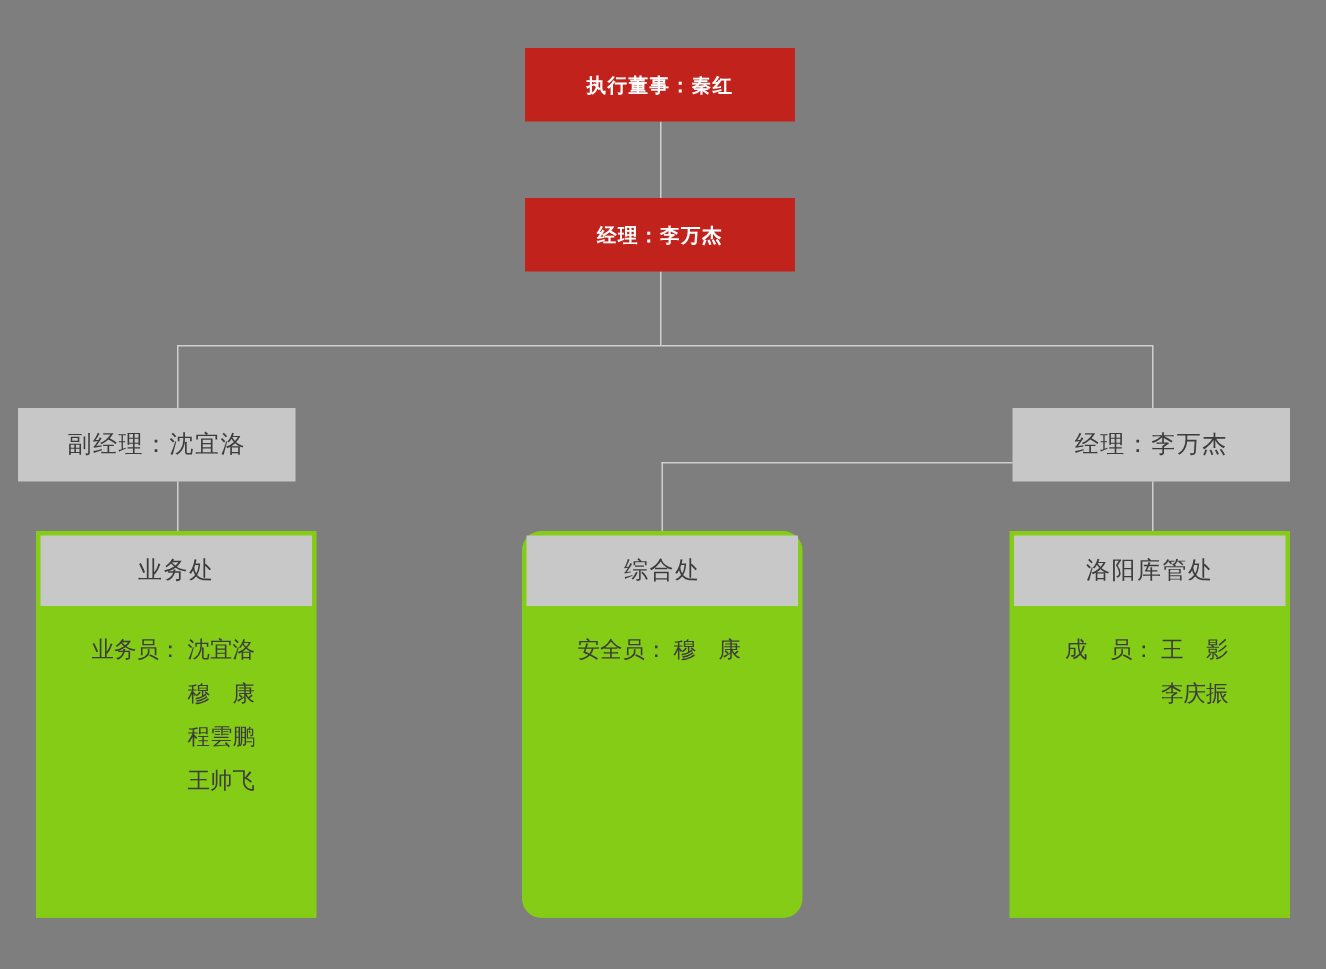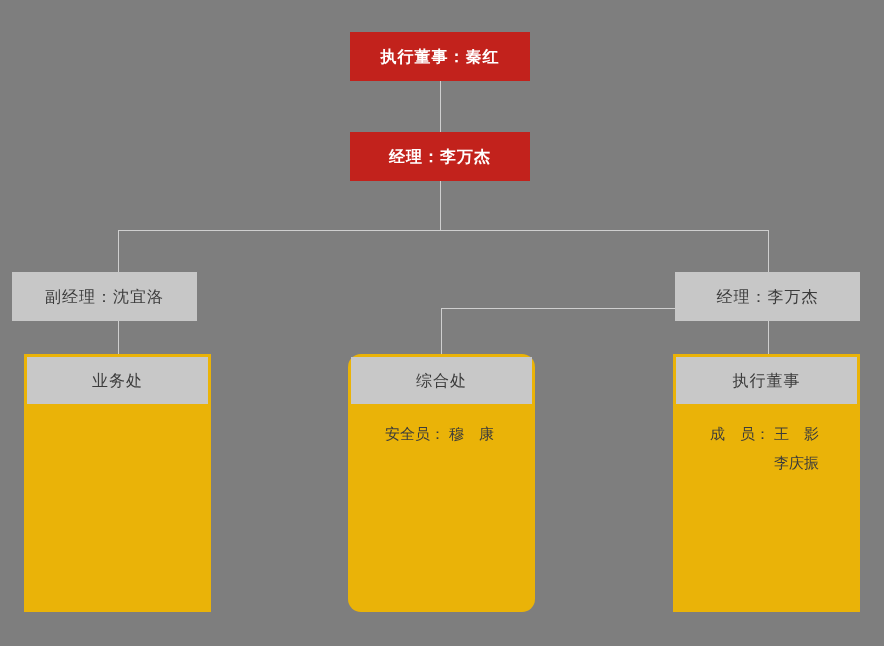--- a/index.html
+++ b/index.html
@@ -25,21 +25,21 @@
   #v-right-b    { left: 768px; top: 321px; height: 33px; }
   #h-mid        { left: 441px; top: 308px; width: 234px; }
   #v-mid        { left: 441px; top: 308px; height: 46px; }
 
   
   .node-red {
     position: absolute;
     width: 180px; height: 49px;
     background: #C2221C;
     color: #FFFFFF;
-    font-size: 16px; font-weight: bold;
+    font-size: 13px; font-weight: bold;
     line-height: 49px; text-align: center;
     letter-spacing: 1px;
   }
   #node-exec { left: 350px; top: 32px; }
   #node-mgr  { left: 350px; top: 132px; }
 
   
   .node-gray {
     position: absolute;
     width: 185px; height: 49px;
@@ -49,21 +49,21 @@
     line-height: 49px; text-align: center;
     letter-spacing: 1px;
   }
   #node-deputy { left: 12px;  top: 272px; }
   #node-mgr2   { left: 675px; top: 272px; }
 
   
   .dept {
     position: absolute;
     top: 354px; height: 258px; width: 187px;
-    background: #eab308;
+    background: #84cc16;
     box-sizing: border-box;
     padding: 3px 3px 0 3px;
   }
   #dept-a { left: 24px; }
   #dept-b { left: 348px; border-radius: 13px; }
   #dept-c { left: 673px; }
   .dept-header {
     height: 47px;
     background: #C8C8C8;
     color: #3C3C3C;
@@ -101,33 +101,47 @@
   <div class="line vline" id="v-mid"></div>
 
   <div class="node-red" id="node-exec">执行董事：秦红</div>
   <div class="node-red" id="node-mgr">经理：李万杰</div>
 
   <div class="node-gray" id="node-deputy">副经理：沈宜洛</div>
   <div class="node-gray" id="node-mgr2">经理：李万杰</div>
 
   <div class="dept" id="dept-a">
     <div class="dept-header">业务处</div>
+    <div class="dept-body">
+      <div class="member-row">
+        <span class="member-role">业务员：</span><span class="member-name">沈宜洛</span>
+      </div>
+      <div class="member-row">
+        <span class="member-role"></span><span class="member-name">穆　康</span>
+      </div>
+      <div class="member-row">
+        <span class="member-role"></span><span class="member-name">程雲鹏</span>
+      </div>
+      <div class="member-row">
+        <span class="member-role"></span><span class="member-name">王帅飞</span>
+      </div>
+    </div>
   </div>
 
   <div class="dept" id="dept-b">
     <div class="dept-header">综合处</div>
     <div class="dept-body">
       <div class="member-row">
         <span class="member-role">安全员：</span><span class="member-name">穆　康</span>
       </div>
     </div>
   </div>
 
   <div class="dept" id="dept-c">
-    <div class="dept-header">执行董事</div>
+    <div class="dept-header">洛阳库管处</div>
     <div class="dept-body">
       <div class="member-row">
         <span class="member-role">成　员：</span><span class="member-name">王　影</span>
       </div>
       <div class="member-row">
         <span class="member-role"></span><span class="member-name">李庆振</span>
       </div>
     </div>
   </div>
 

